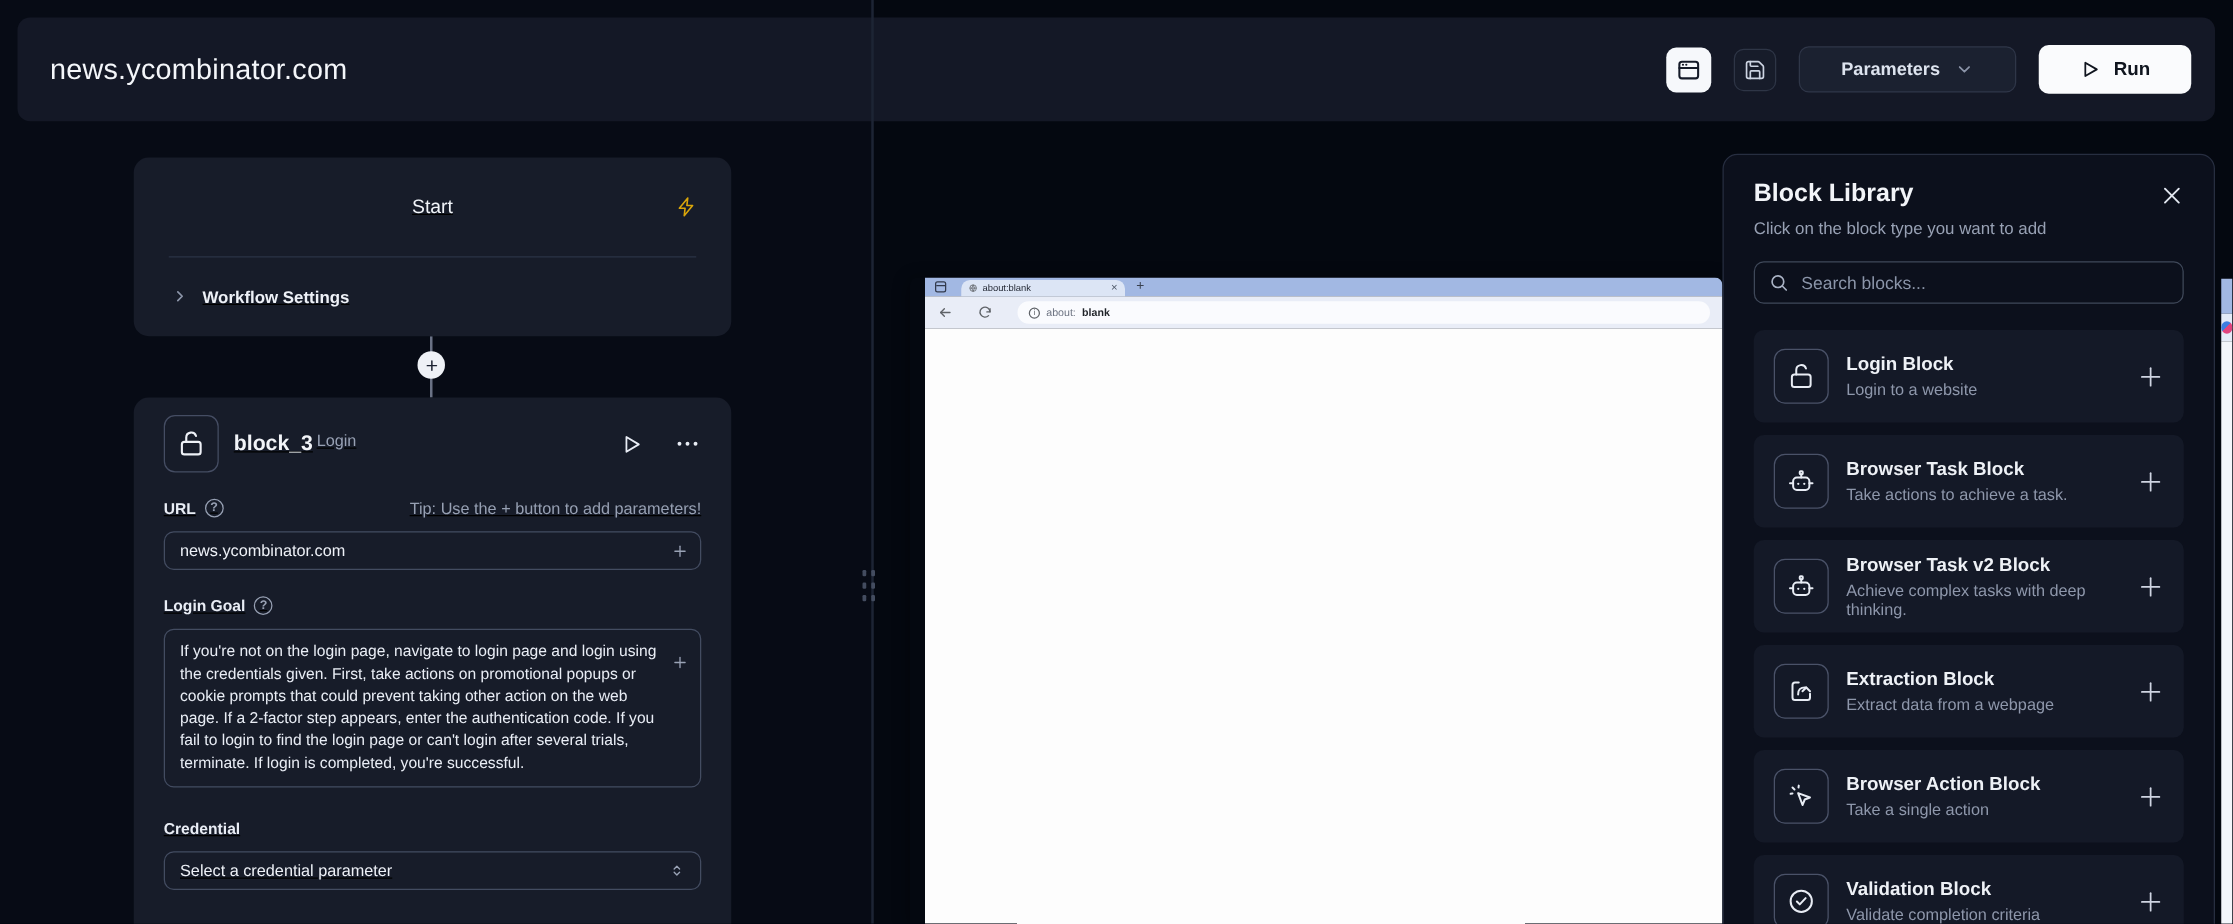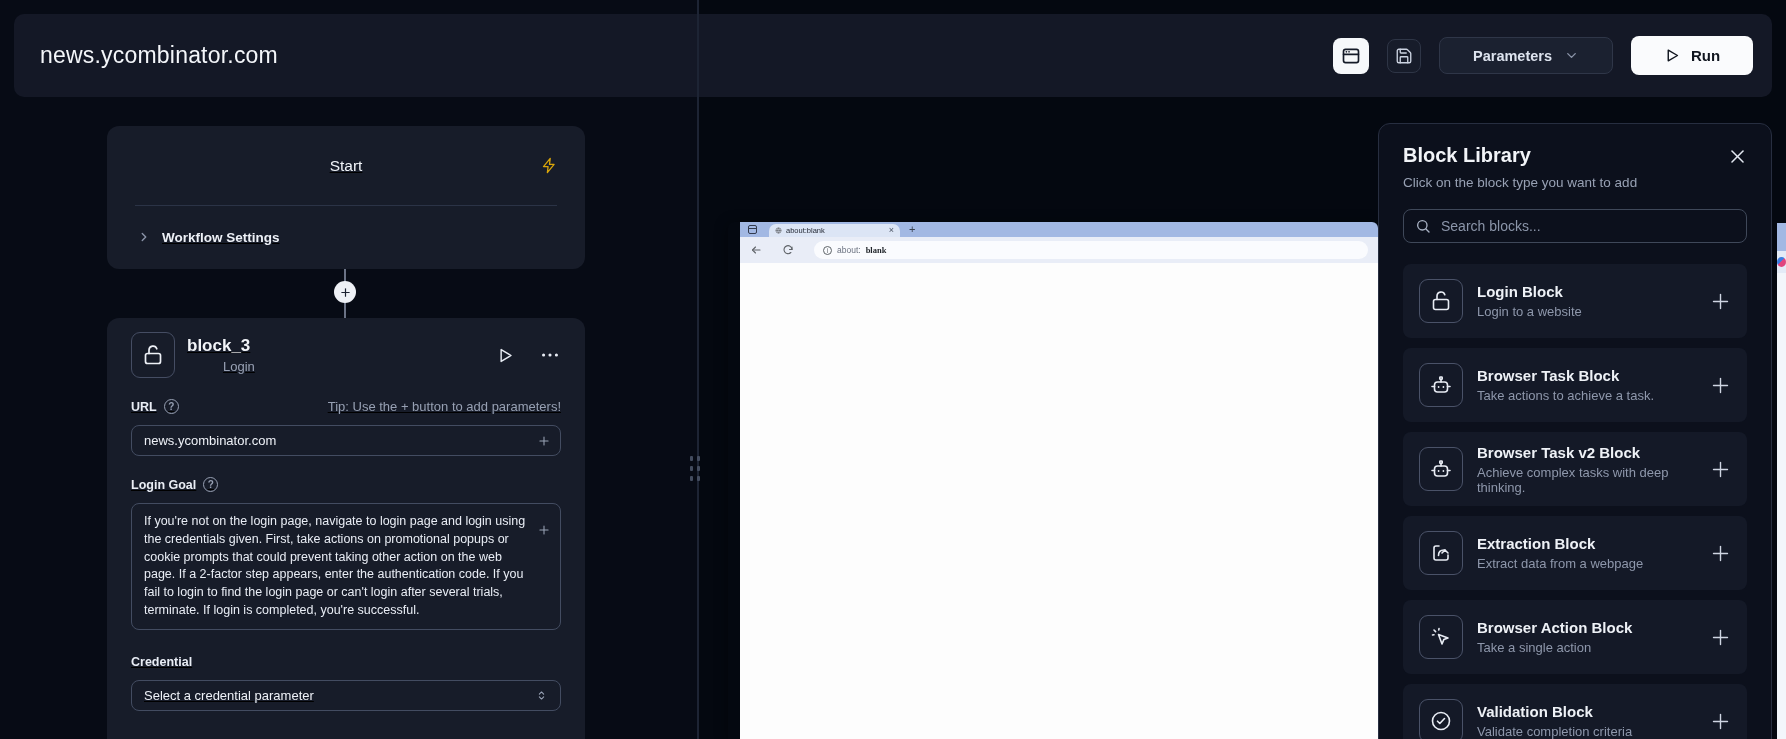--- a/index.html
+++ b/index.html
@@ -44,23 +44,23 @@
   
   .conn-line { position:absolute; left:344px; top:269px; width:2px; height:49px; background:#6a7285; z-index:1; }
   .conn-plus { position:absolute; left:334px; top:281px; width:22px; height:22px; background:#eef1f6;
     border-radius:50%; display:flex; align-items:center; justify-content:center; color:#1a2030; z-index:2; cursor:pointer; }
 
   
   .block-card { left:107px; top:318px; width:478px; height:470px; padding:14px 24px 24px; }
   .block-head { display:flex; align-items:center; }
   .lock-box { width:44px; height:46px; border:1.5px solid #454d63; border-radius:9px; display:flex;
     align-items:center; justify-content:center; color:#eef1f7; }
-  .block-id { margin-left:12px; display:flex; flex-direction:column; gap:3px; }
+  .block-id { margin-left:12px; display:flex; flex-direction:row; gap:3px; }
   .block-name { color:#f2f4f8; font-size:17px; font-weight:600; }
-  .block-type { color:#98a1b4; font-size:13px;margin-left:36px; }
+  .block-type { color:#98a1b4; font-size:13px; }
   .block-head-actions { margin-left:auto; display:flex; align-items:center; gap:24px; color:#e8ecf4; }
   .field-row { display:flex; align-items:center; justify-content:space-between; margin-top:21px; }
   .field-label { display:flex; align-items:center; gap:7px; color:#e9edf5; font-size:12.5px; font-weight:700; }
   .help { width:15px; height:15px; border:1.3px solid #97a0b3; border-radius:50%; color:#97a0b3;
     font-size:10px; font-weight:700; display:flex; align-items:center; justify-content:center; cursor:default; }
   .tip { color:#97a0b3; font-size:13px; font-weight:500; }
   .input-wrap { position:relative; margin-top:11px; }
   .text-input { width:100%; height:31px; background:transparent; border:1px solid #434c61; border-radius:8px;
     color:#eef1f7; font-size:13px; padding:0 34px 0 12px; outline:none;
     font-family:"Liberation Sans","DejaVu Sans",sans-serif; }
@@ -86,21 +86,21 @@
   .tab-title { color:#1f2430; font-size:7.5px; flex:1; white-space:nowrap; overflow:hidden; }
   .tab-x, .newtab { color:#4b5565; font-size:9px; line-height:1; }
   .newtab { margin:0 0 2px 9px; font-size:11px; color:#39414f; }
   .btoolbar { height:26px; background:#e9edf7; display:flex; align-items:center; padding:0 10px; gap:20px; }
   .nav-ic { color:#5f6368; display:flex; }
   .addr { flex:1; height:18px; background:#fafbfe; border-radius:9px; display:flex; align-items:center;
     padding:0 9px; gap:5px; }
   .addr-info { width:9px; height:9px; border:1px solid #5f6368; border-radius:50%; color:#5f6368;
     font-size:6.5px; display:flex; align-items:center; justify-content:center; font-style:normal; }
   .addr-prefix { color:#6b7280; font-size:8.5px; }
-  .addr-host { color:#1f2328; font-size:8.5px; font-weight:700;font-family:Liberation Serif, serif; }
+  .addr-host { color:#1f2328; font-size:8.5px; font-weight:700; }
   .bpage { background:#fdfdfd; height:476px; }
 
   
   .sliver { position:absolute; left:1777px; top:223px; width:9px; height:516px; z-index:1; }
   .sliver .s-strip { height:28px; background:#a2b8e3; }
   .sliver .s-fav { height:22px; background:#e4ebf7; position:relative; }
   .sliver .s-fav:after { content:""; position:absolute; left:0; top:6px; width:9px; height:10px; border-radius:50%;
     background:linear-gradient(135deg,#3d7de0 0 45%,#e0447e 45% 100%); }
   .sliver .s-page { height:466px; background:#f3f6fb; }
 

